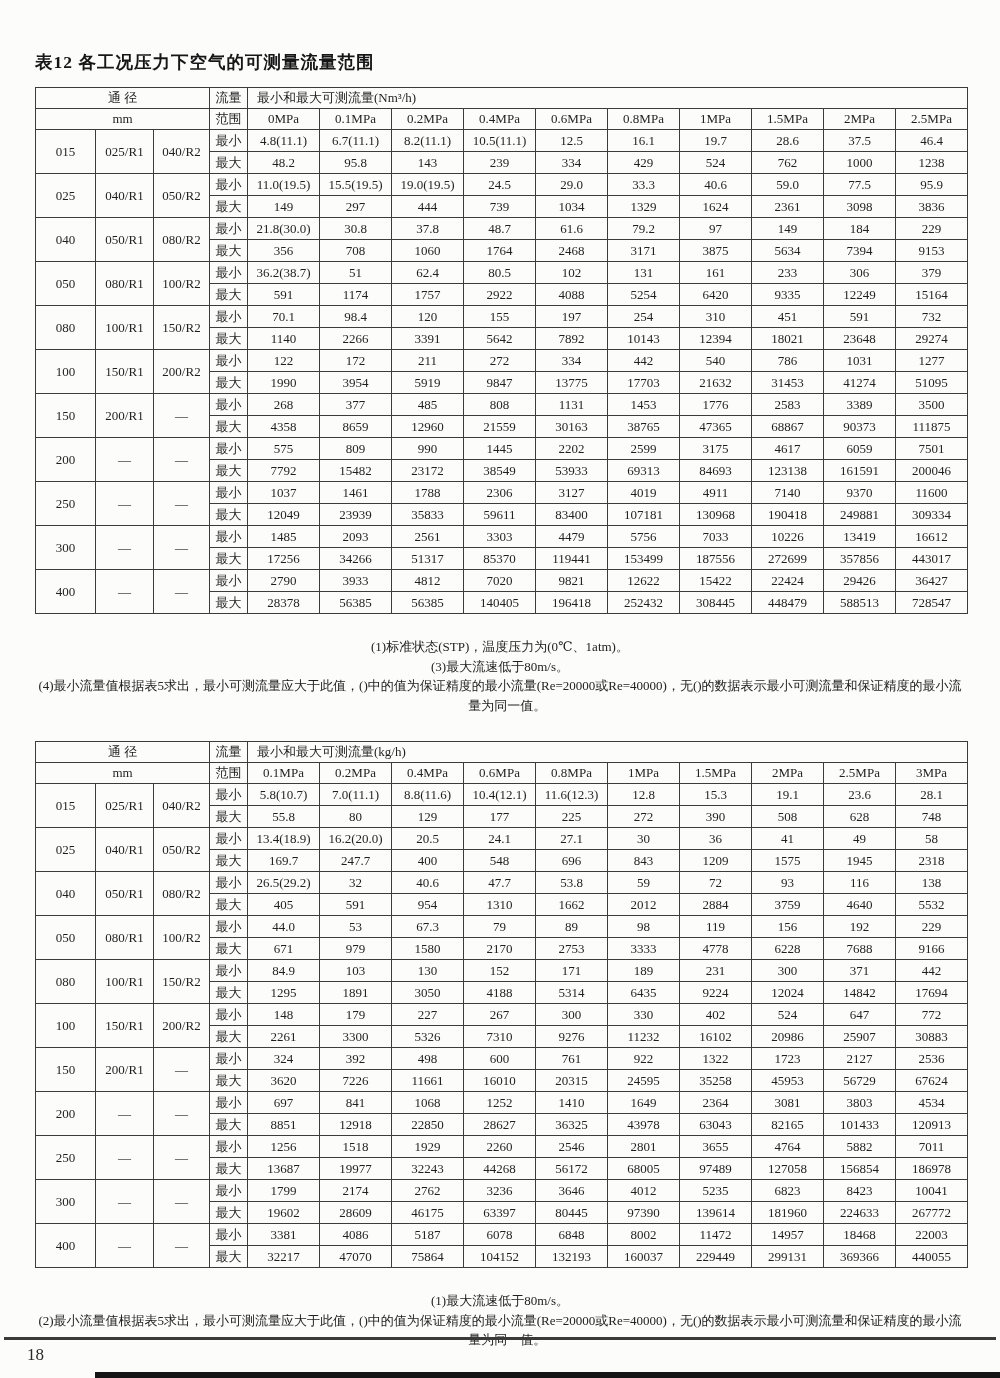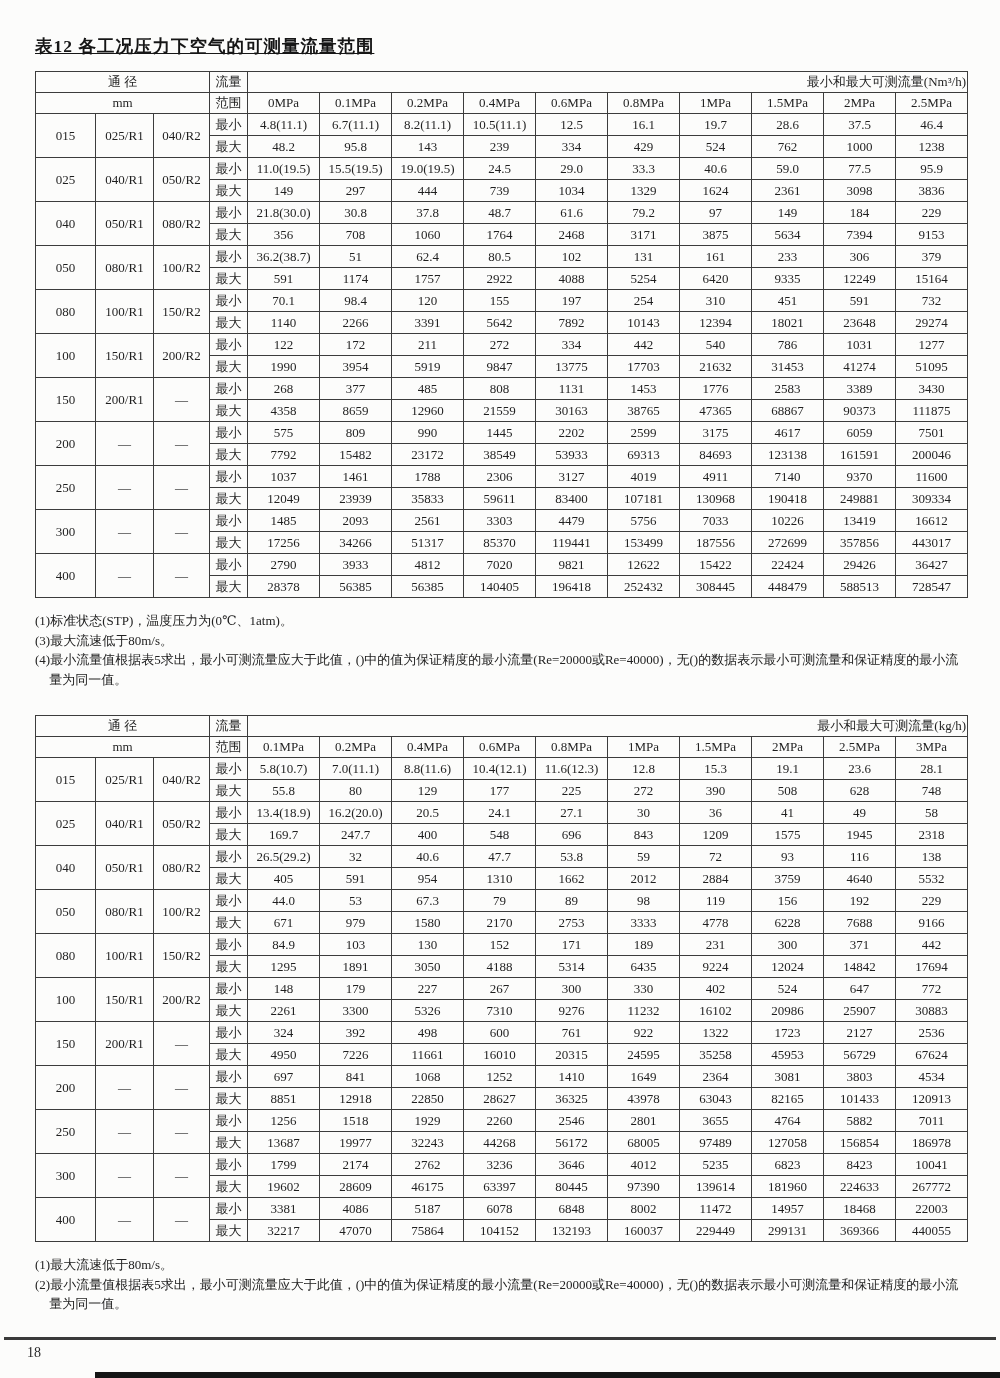--- a/index.html
+++ b/index.html
@@ -7,50 +7,49 @@
     width:1000px; height:1378px;
     background:#fcfcfb;
     font-family:"Liberation Serif","DejaVu Serif",serif;
     color:#1c1c1c;
     position:relative;
     overflow:hidden;
   }
   .page { padding:34px 35px 0 35px; }
   .table-title {
     font-size:17.5px; font-weight:bold;
-    margin:0 0 13px 0; letter-spacing:1px;
+    margin:16px 0 13px 0; letter-spacing:1px;
     color:#161616;
-    text-decoration:underline;
   }
   table.flow-table {
     border-collapse:collapse; table-layout:fixed;
     width:930px;
     border:1.6px solid #2e2e2e;
   }
   .flow-table th, .flow-table td {
     border:1px solid #3c3c3c;
     font-size:13px; font-weight:normal;
     text-align:center; vertical-align:middle;
     padding:0 1px; height:21px; line-height:1.05;
     white-space:nowrap; overflow:hidden;
     color:#1f1f1f;
   }
   .flow-table thead th { height:20px;margin-top:21px; }
-  .flow-table th.span-label { text-align:right; padding-left:9px; }
+  .flow-table th.span-label { text-align:left; padding-left:9px; }
   .flow-table tbody tr.group-start td { border-top:1.6px solid #2e2e2e; }
-  .notes { font-size:13px; line-height:1.5; margin-top:13px; color:#222; }
+  .notes { font-size:13px; line-height:1.5; margin-top:23px; color:#222;text-align:center; }
   .note-line { padding-left:1.1em; text-indent:-1.1em; }
   .section-2 { margin-top:26px; }
   .footer-rule {
     position:absolute; left:4px; right:4px; top:1337px;
     height:3px; background:#3a3a3a;
   }
   .page-number {
     position:absolute; left:27px; top:1345px;
-    font-size:14px; color:#2a2a2a;
+    font-size:17px; color:#2a2a2a;
   }
   .bottom-bar {
     position:absolute; left:95px; right:0; bottom:0;
     height:6px; background:#151515;
   }
 </style>
 </head>
 <body>
 
 <div class="page">
@@ -277,21 +276,21 @@
             <td>最小</td>
             <td>268</td>
             <td>377</td>
             <td>485</td>
             <td>808</td>
             <td>1131</td>
             <td>1453</td>
             <td>1776</td>
             <td>2583</td>
             <td>3389</td>
-            <td>3430</td>
+            <td>3500</td>
           </tr>
           <tr>
             <td>最大</td>
             <td>4358</td>
             <td>8659</td>
             <td>12960</td>
             <td>21559</td>
             <td>30163</td>
             <td>38765</td>
             <td>47365</td>
@@ -649,21 +648,21 @@
             <td>600</td>
             <td>761</td>
             <td>922</td>
             <td>1322</td>
             <td>1723</td>
             <td>2127</td>
             <td>2536</td>
           </tr>
           <tr>
             <td>最大</td>
-            <td>4950</td>
+            <td>3620</td>
             <td>7226</td>
             <td>11661</td>
             <td>16010</td>
             <td>20315</td>
             <td>24595</td>
             <td>35258</td>
             <td>45953</td>
             <td>56729</td>
             <td>67624</td>
           </tr>

